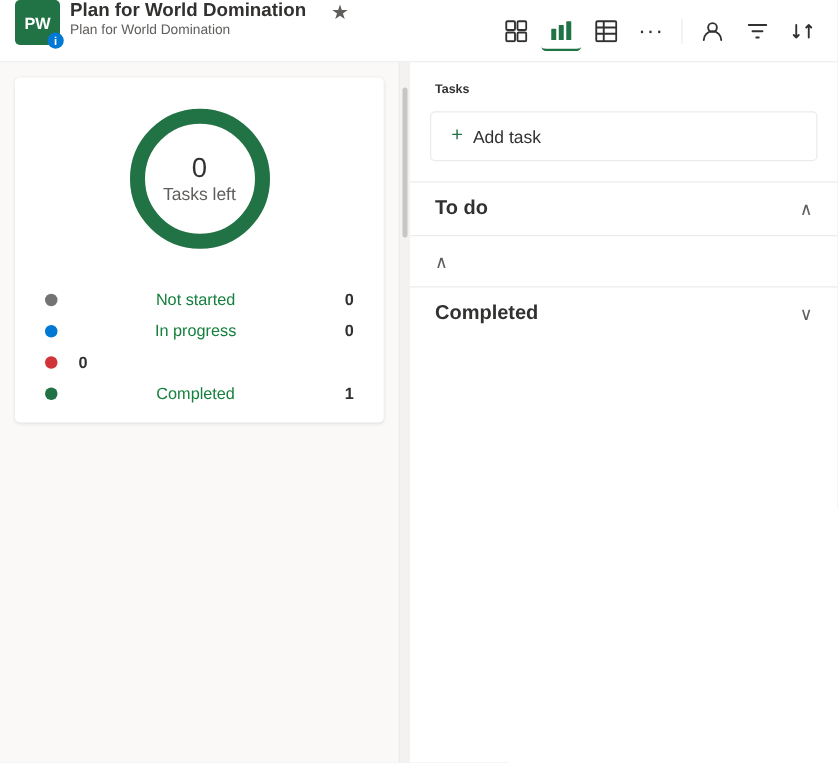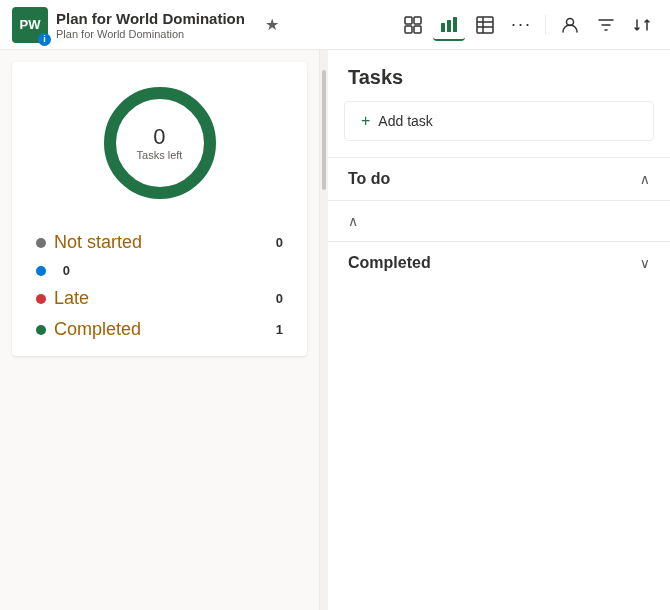--- a/index.html
+++ b/index.html
@@ -10,21 +10,20 @@
       height: 610px;
       overflow: hidden;
       color: #323130;
     }
 
     
     .header {
       background: #fff;
       height: 50px;
       display: flex;
-      align-items: center;
       padding: 0 12px;
       border-bottom: 1px solid #edebe9;
       gap: 8px;
     }
     .avatar {
       width: 36px;
       height: 36px;
       background: #217346;
       color: #fff;
       font-size: 13px;
@@ -153,21 +152,21 @@
       transform: translate(-50%, -50%);
       text-align: center;
     }
     .donut-number {
       font-size: 22px;
       font-weight: 300;
       color: #323130;
       line-height: 1.1;
     }
     .donut-label {
-      font-size: 11px;
+      font-size: 14px;
       color: #605e5c;
     }
 
     
     .legend {
       display: flex;
       flex-direction: column;
       gap: 10px;
       padding: 0 8px;
     }
@@ -176,43 +175,44 @@
       align-items: center;
       gap: 8px;
     }
     .legend-dot {
       width: 10px;
       height: 10px;
       border-radius: 50%;
       flex-shrink: 0;
     }
     .legend-name {
-      font-size: 18px;
-      color: #a16207;
+      font-size: 13px;
+      color: #15803d;
       flex: 1;
+      text-align: center;
     }
     .legend-count {
       font-size: 13px;
       font-weight: 600;
       color: #323130;
       min-width: 16px;
       text-align: right;
     }
 
     
     .right-panel {
       flex: 1;
       background: #fff;
       display: flex;
       flex-direction: column;
       overflow-y: auto;
       padding: 0;
     }
     .tasks-header {
-      font-size: 20px;
+      font-size: 10px;
       font-weight: 600;
       color: #323130;
       padding: 16px 20px 12px 20px;
     }
     .add-task-btn {
       display: flex;
       align-items: center;
       gap: 8px;
       margin: 0 16px 16px 16px;
       padding: 10px 16px;
@@ -331,25 +331,25 @@
       </div>
 
       <div class="legend" id="legend-container">
       <div class="legend-item">
     <div class="legend-dot" style="background:#737373"></div>
     <span class="legend-name">Not started</span>
     <span class="legend-count">0</span>
   </div>
           <div class="legend-item">
     <div class="legend-dot" style="background:#0078d4"></div>
+    <span class="legend-name">In progress</span>
     <span class="legend-count">0</span>
   </div>
           <div class="legend-item">
     <div class="legend-dot" style="background:#d13438"></div>
-    <span class="legend-name">Late</span>
     <span class="legend-count">0</span>
   </div>
           <div class="legend-item">
     <div class="legend-dot" style="background:#217346"></div>
     <span class="legend-name">Completed</span>
     <span class="legend-count">1</span>
   </div>
         </div>
     </div>
   </div>

